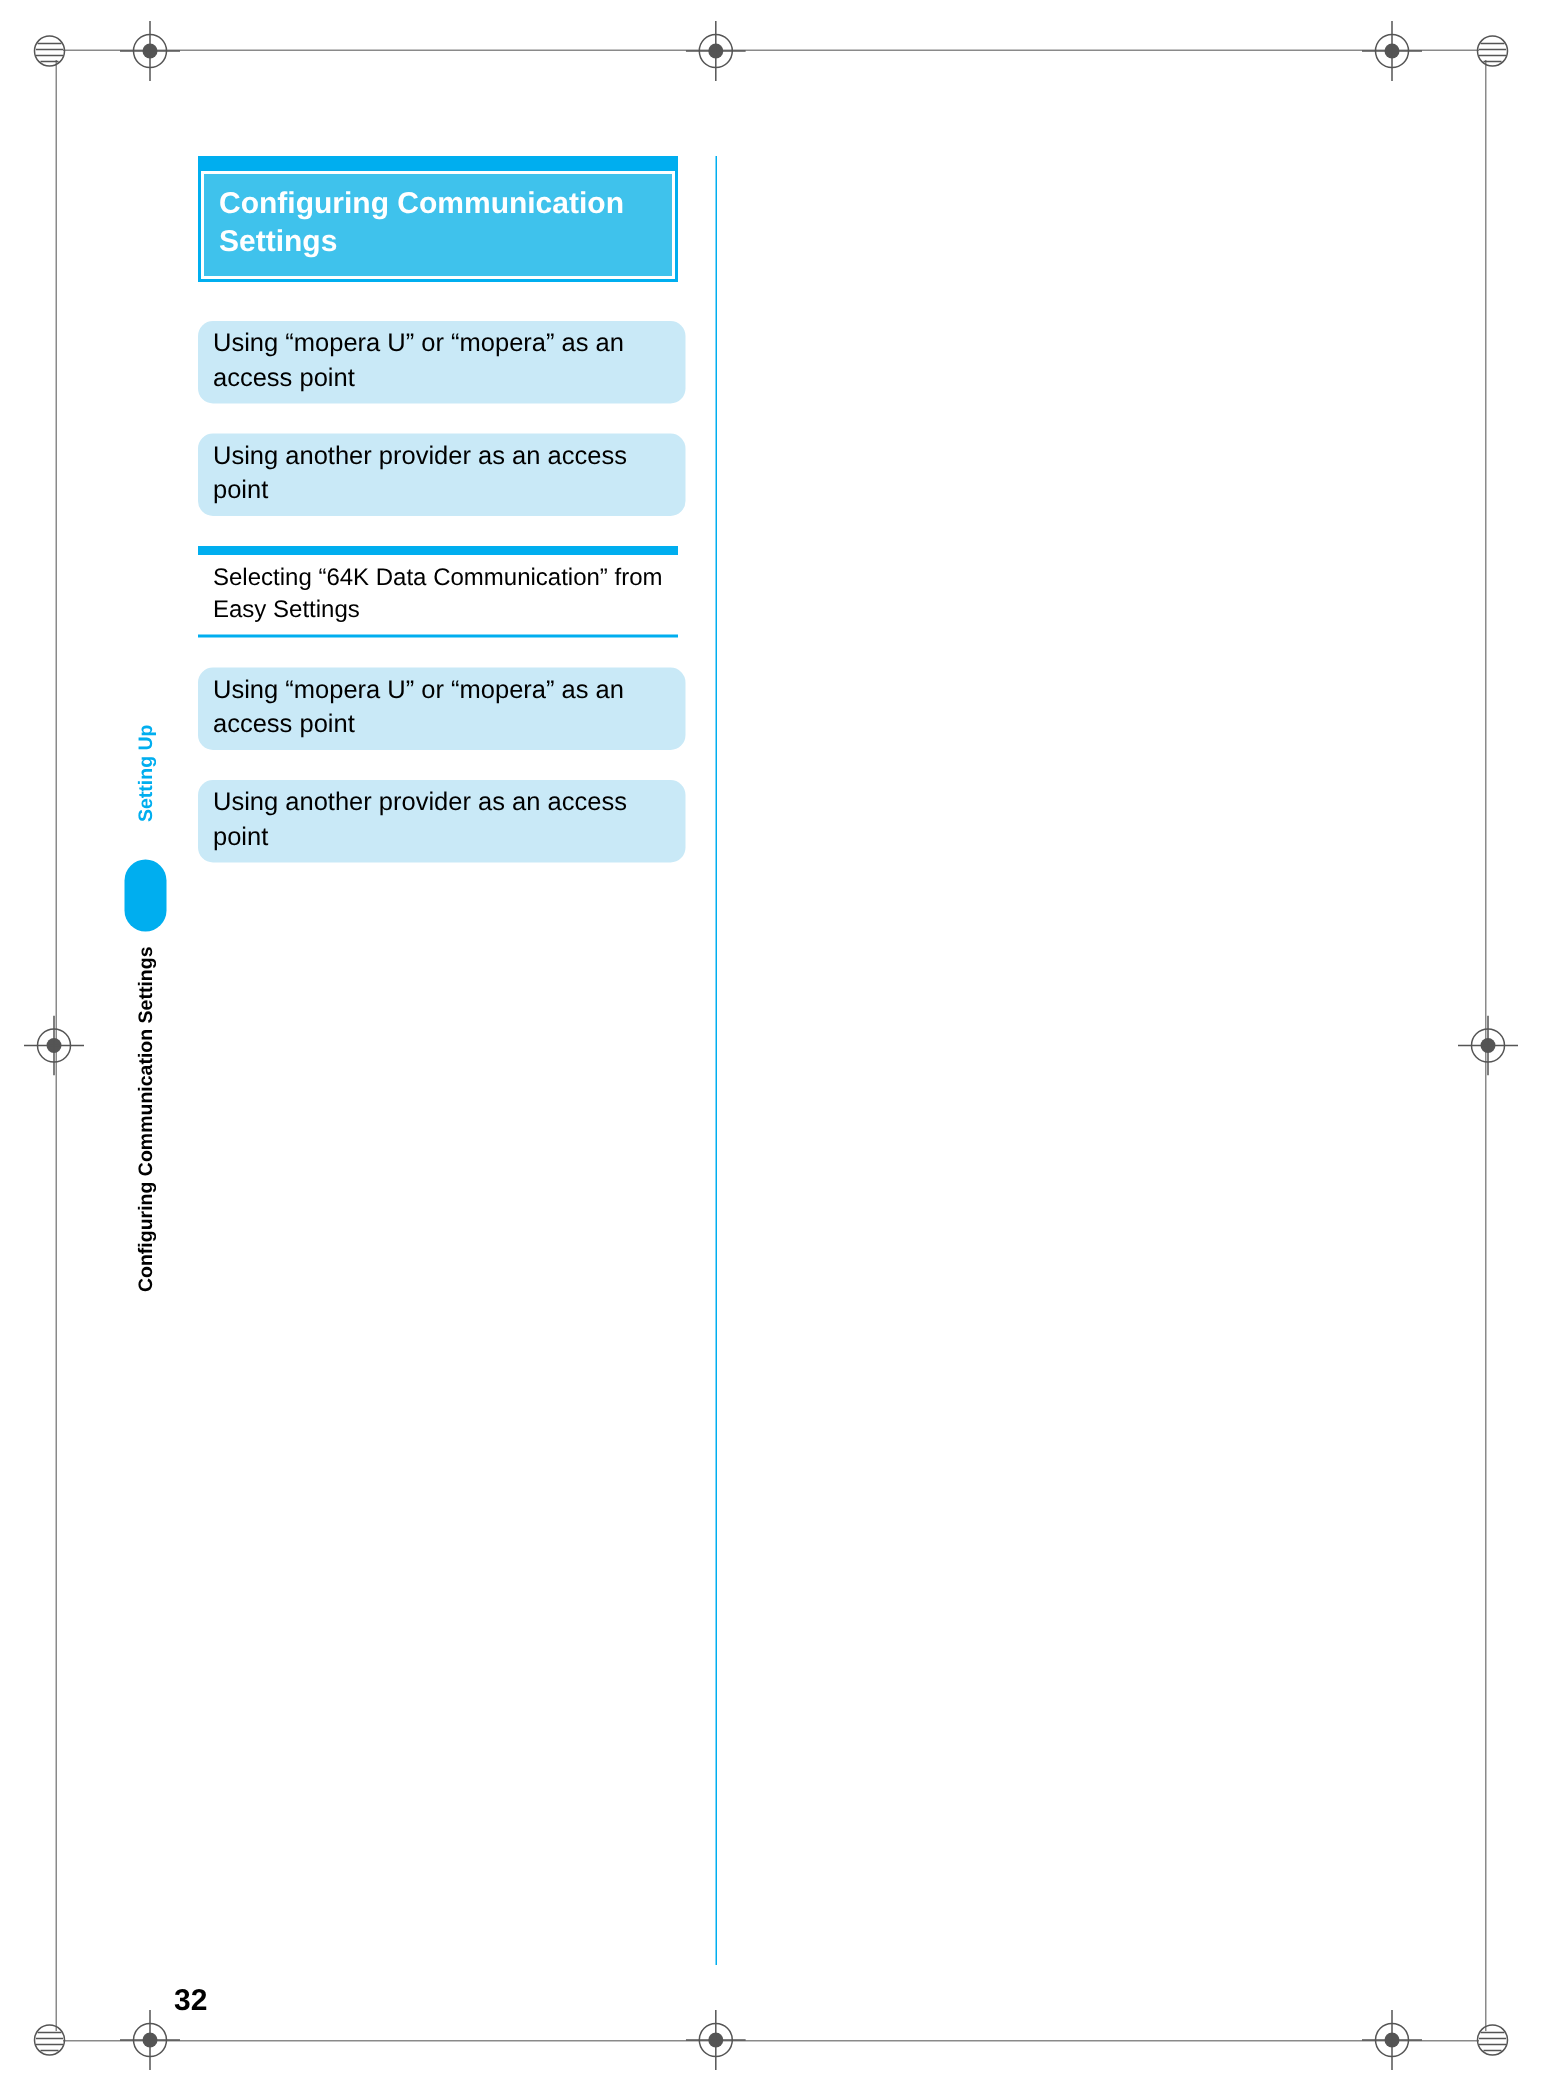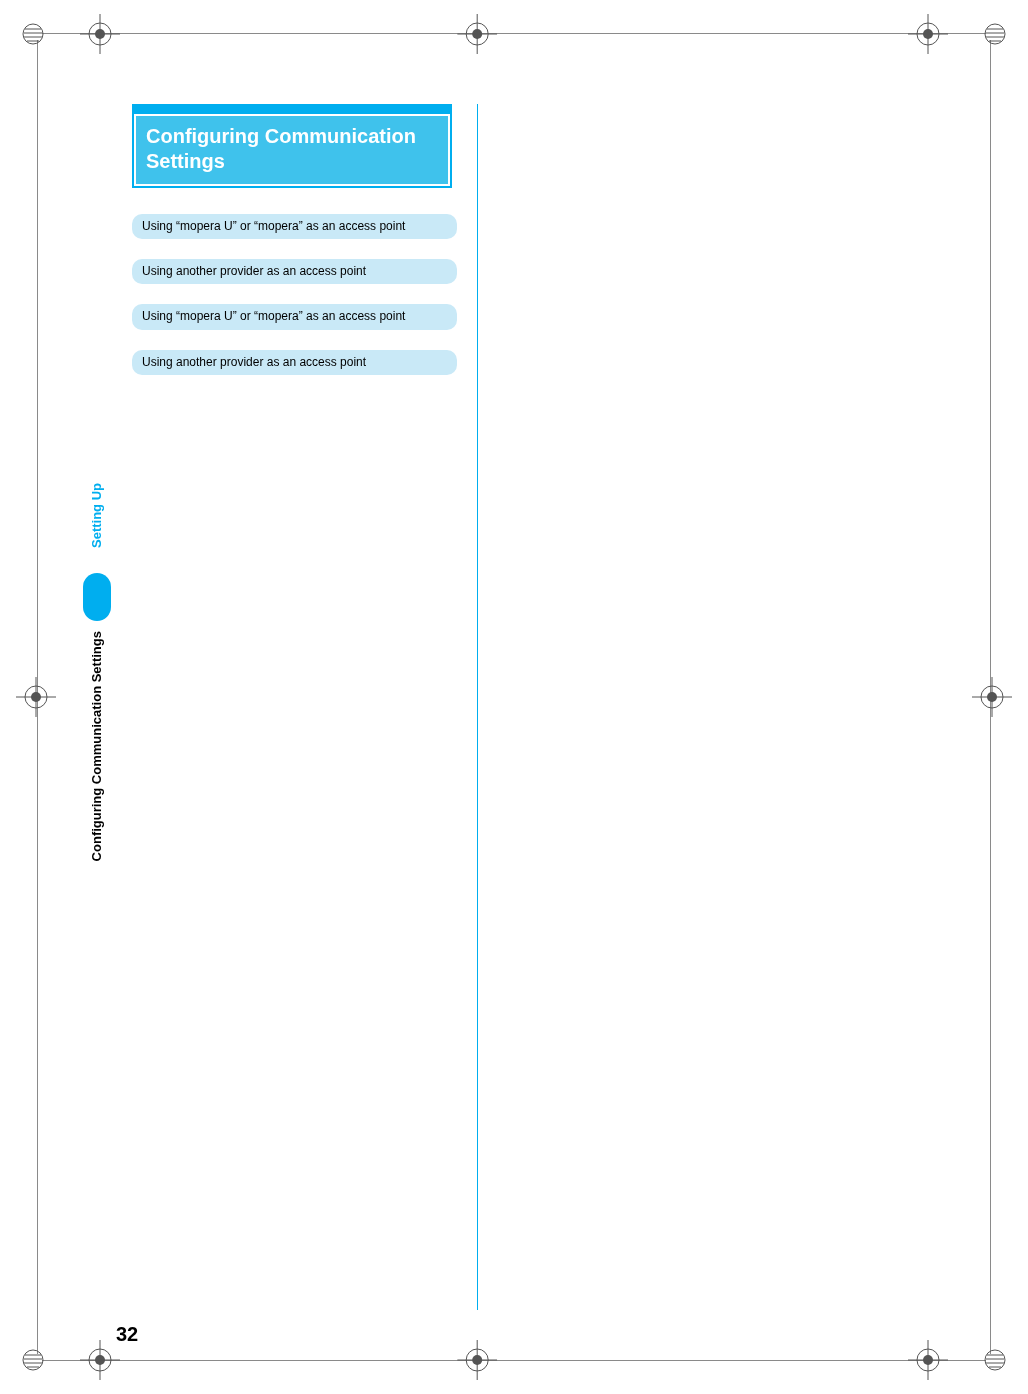--- a/index.html
+++ b/index.html
@@ -110,21 +110,21 @@
     border-bottom:2px solid var(--cyan);
     background:#fff;
     font-size:16px;
     padding:6px 6px 6px 10px;
     line-height:1.3;
     margin-bottom:20px;
   }
   .pill{
     background:var(--light-cyan);
     border-radius:10px;
-    font-size:12px;
+    font-size:17px;
     padding:4px 10px 5px;
     line-height:1.35;
     margin-bottom:20px;
     width:305px;
   }
 
   
   .coldiv{
     position:absolute;
     left:477px;
@@ -262,19 +262,20 @@
 
   <div class="coldiv"></div>
 
   <div class="col">
     <div class="main-heading">Configuring Communication Settings</div>
 
 
     <div class="pill">Using “mopera U” or “mopera” as an access point</div>
     <div class="pill">Using another provider as an access point</div>
 
+    <div class="sub-heading">Selecting “64K Data Communication” from Easy Settings</div>
     <div class="pill">Using “mopera U” or “mopera” as an access point</div>
     <div class="pill">Using another provider as an access point</div>
   </div>
 
   <div class="pnum">32</div>
 
 </div>
 
 </body></html>

